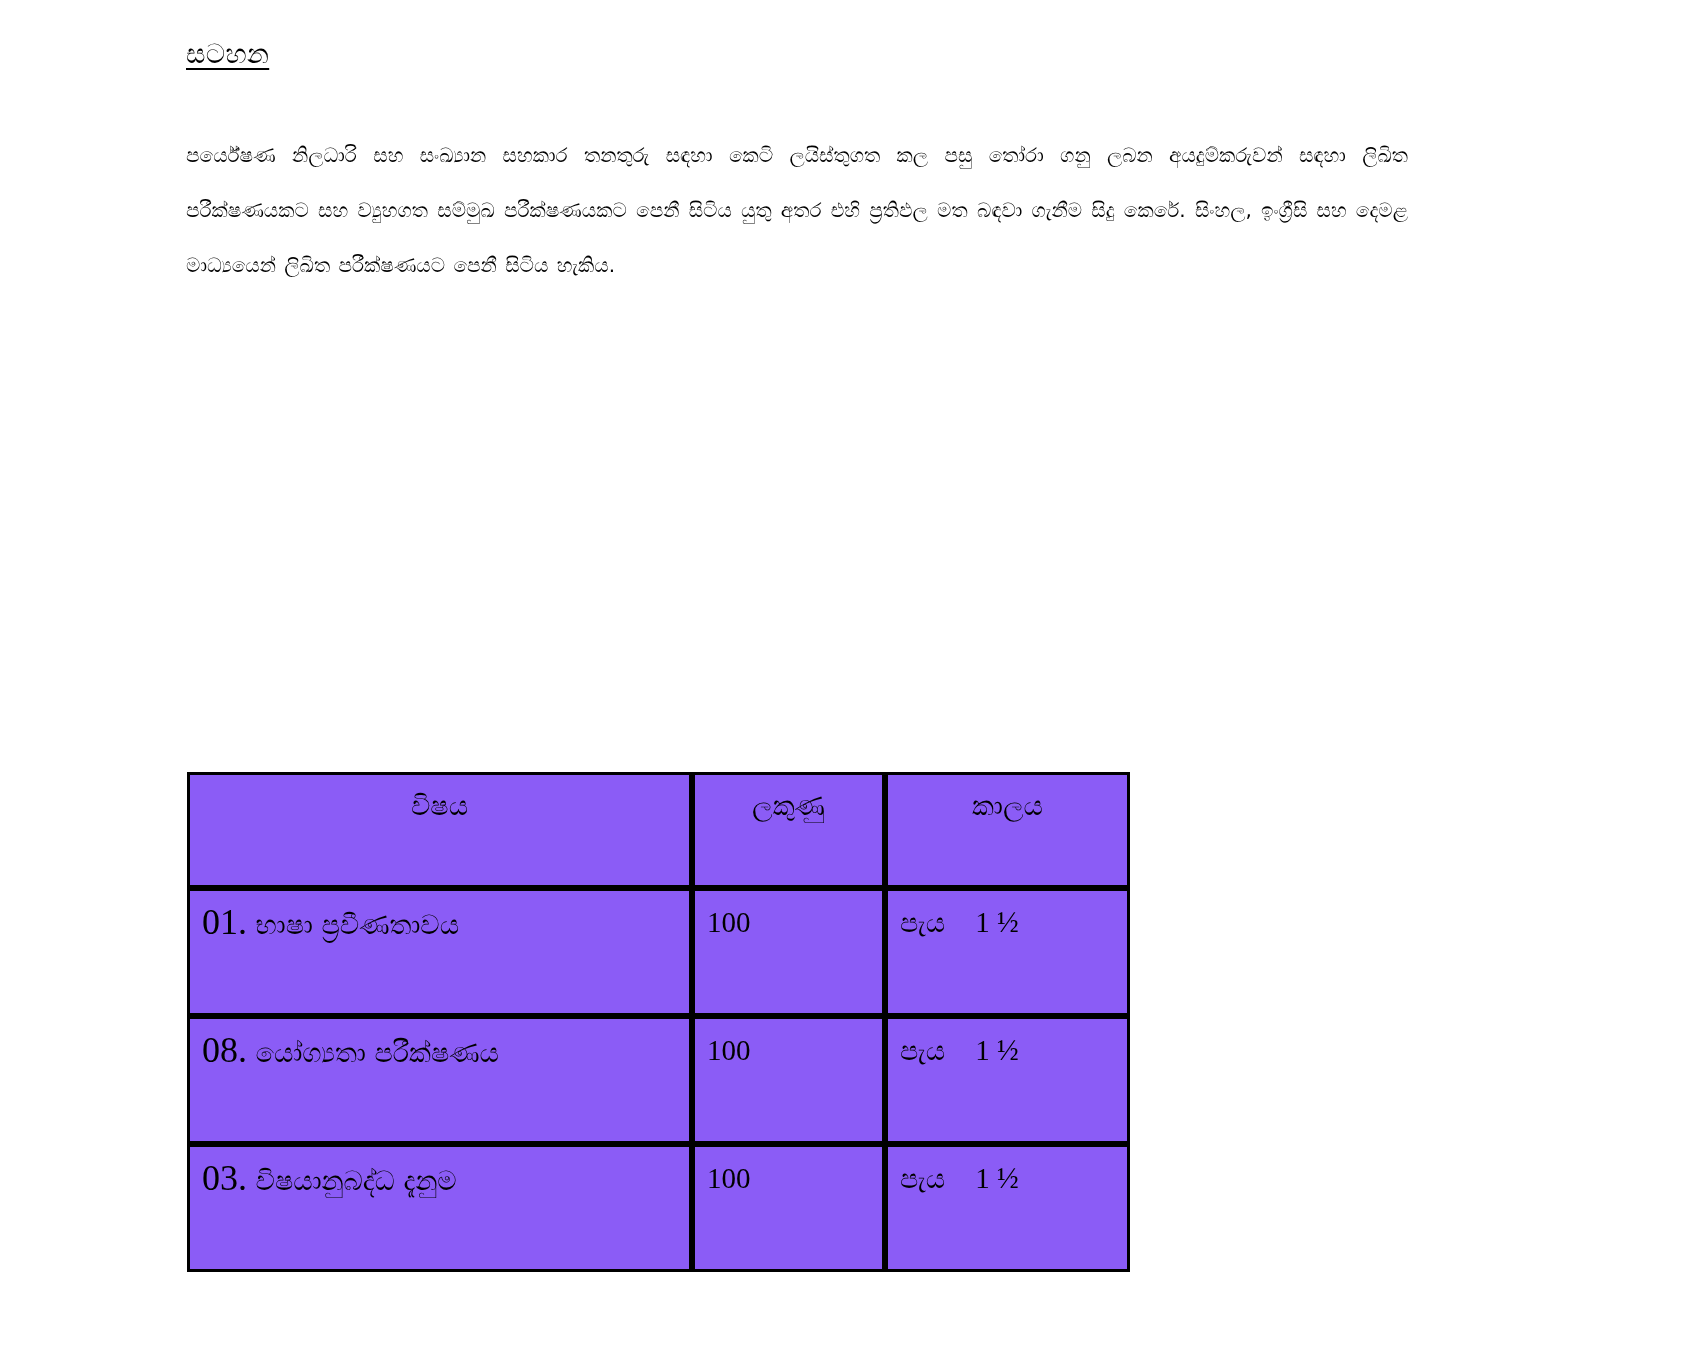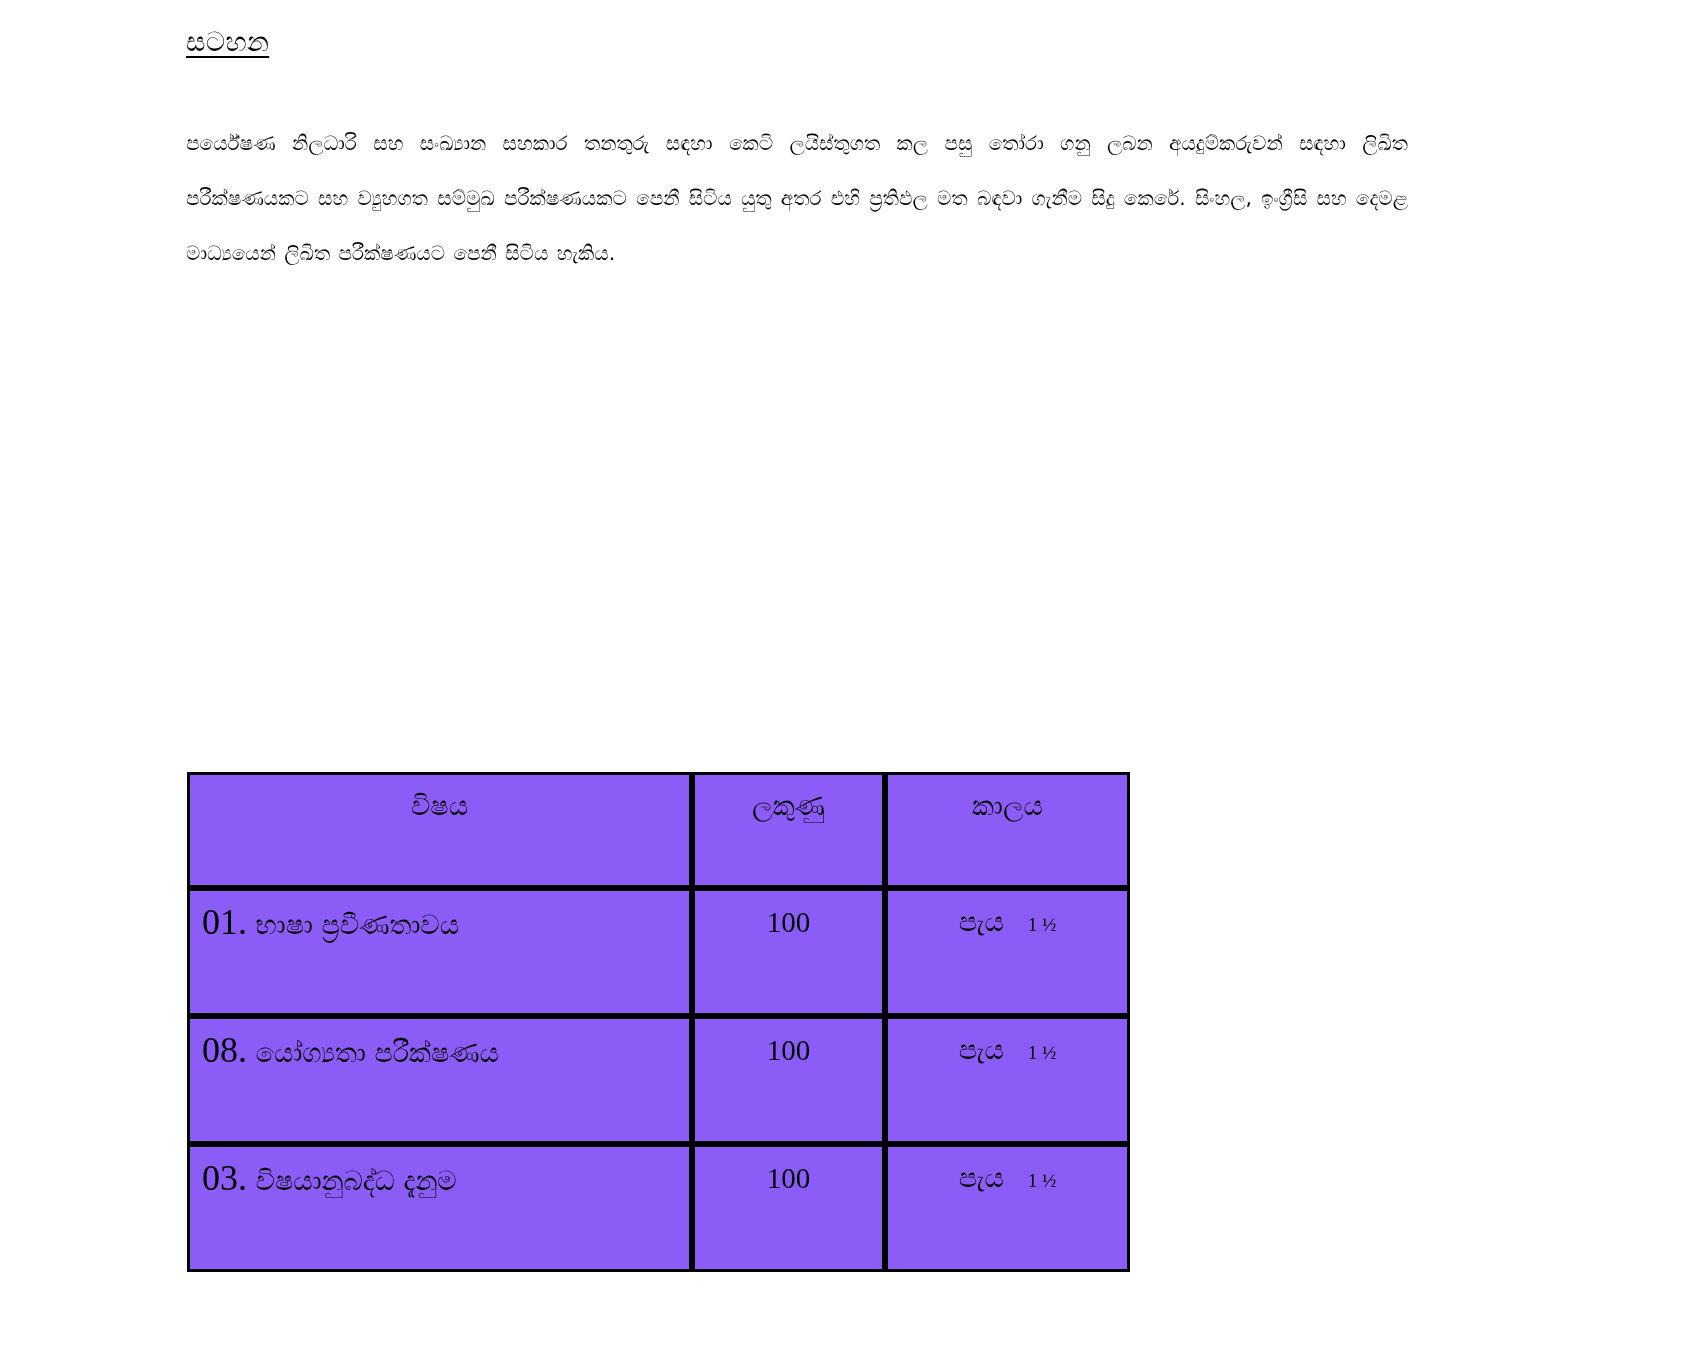--- a/index.html
+++ b/index.html
@@ -17,21 +17,21 @@
   .page {
     position: relative;
     width: 1700px;
     height: 1352px;
     background: #ffffff;
     box-sizing: border-box;
   }
   .content {
     position: absolute;
     left: 186px;
-    top: 4px;
+    top: 16px;
     width: 1222px;
   }
   .doc-title {
     font-size: 27px;
     line-height: 1.2;
     margin-top: 22px;
     margin-bottom: 0;
     text-decoration: underline;
     text-underline-offset: 5px;
     font-weight: 400;
@@ -78,33 +78,33 @@
   }
   .head-row td .cell-inner {
     height: 96px;
     text-align: center;
     padding-top: 14px;
   }
   .body-row td .cell-inner {
     height: 108px;
     padding-top: 14px;
   }
-  .t-center { text-align: center; }
+  .t-center { }
   .t-left { text-align: left; }
   .num {
     font-family: "Liberation Serif", "DejaVu Serif", serif;
     font-size: 29px;
   }
   .time-val {
     display: inline-block;
   }
   .time-num {
     font-family: "Liberation Serif", "DejaVu Serif", serif;
-    font-size: 19px;
-    margin-left: 24px;
+    font-size: 29px;
+    margin-left: 30px;
   }
   .subject-label {
     white-space: nowrap;
   }
   .subject-index {
     font-family: "Liberation Serif", "DejaVu Serif", serif;
     font-size: 36px;
   }
 </style>
 </head>

